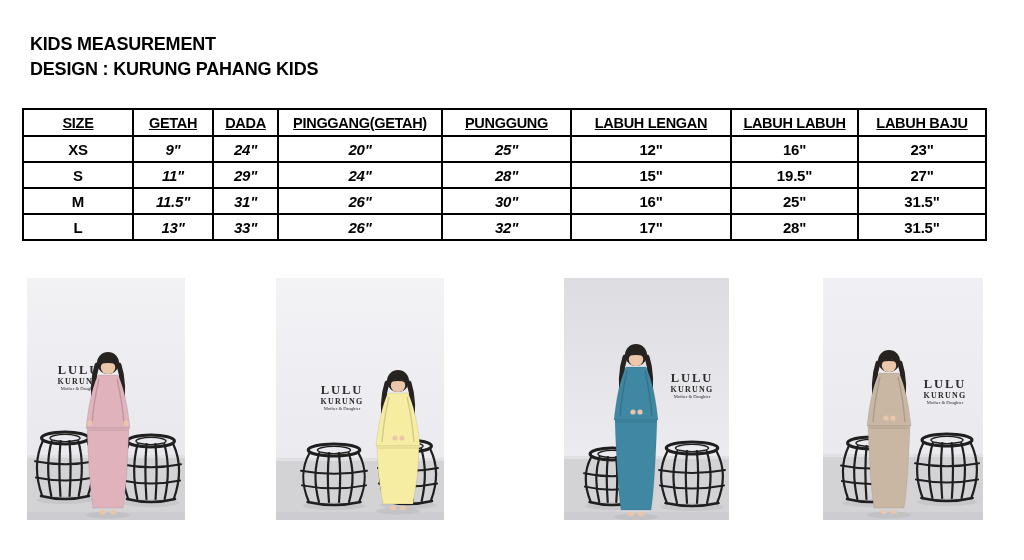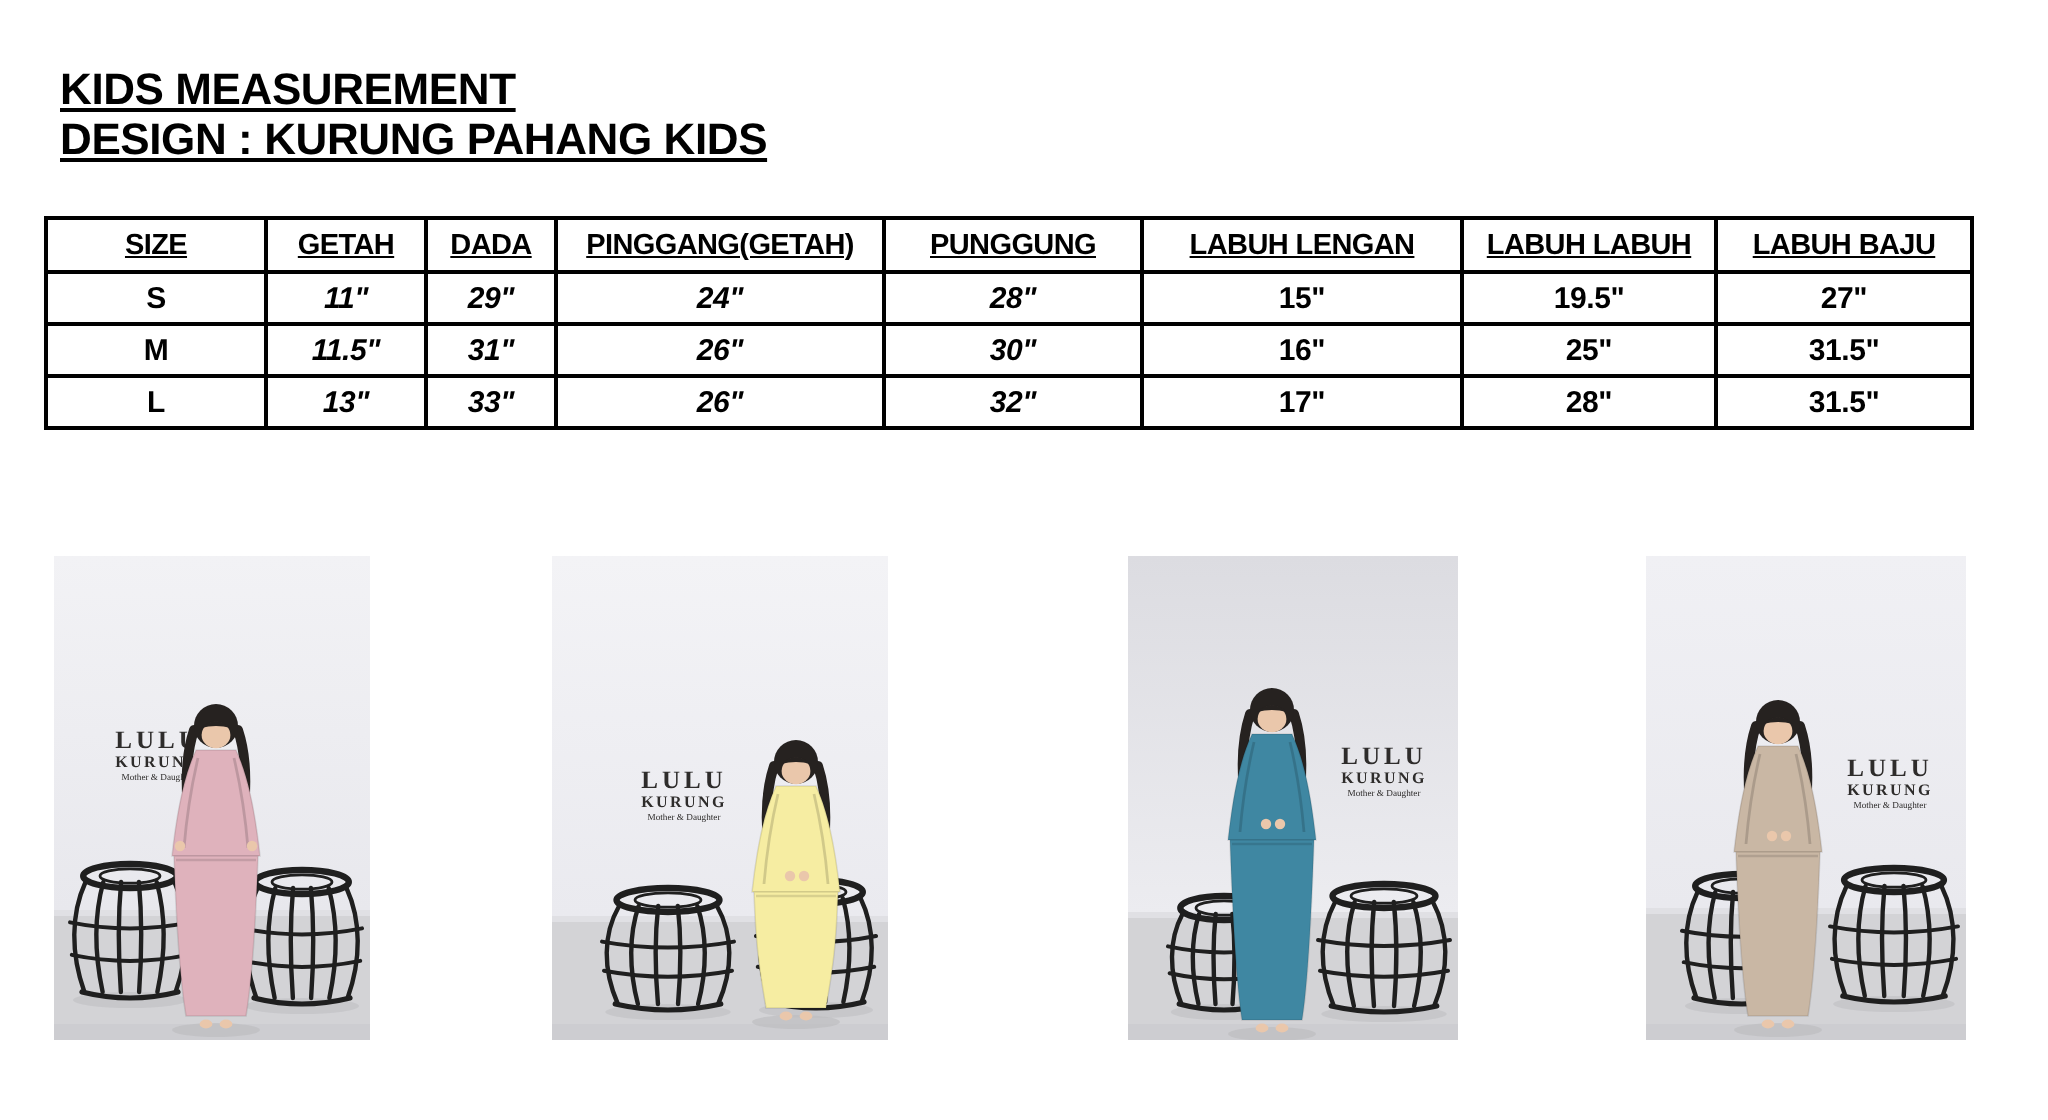--- a/index.html
+++ b/index.html
@@ -1,19 +1,19 @@
 <!DOCTYPE html>
 <html><head>
 <meta charset="utf-8">
 <style>
   html,body{margin:0;padding:0;background:#ffffff;}
   .page{position:relative;width:1024px;height:560px;background:#ffffff;overflow:hidden;
         font-family:"Liberation Sans",sans-serif;color:#000;}
   .titles{position:absolute;left:30px;top:32px;line-height:25px;}
-  .title-line{font-size:22px;font-weight:700;letter-spacing:-0.2px;color:#000;text-decoration:underline;}
+  .title-line{font-size:18px;font-weight:700;letter-spacing:-0.2px;color:#000;}
   table.size-chart{position:absolute;left:22px;top:108px;border-collapse:collapse;table-layout:fixed;
         font-family:"Liberation Sans",sans-serif;}
   table.size-chart th, table.size-chart td{
         border:2px solid #000;text-align:center;vertical-align:middle;padding:0 2px;
         white-space:nowrap;overflow:hidden;}
   table.size-chart th{height:25px;font-size:14.5px;font-weight:700;letter-spacing:-0.3px;text-decoration:underline;}
   table.size-chart td{height:24px;font-size:15px;font-weight:700;letter-spacing:-0.2px;}
   table.size-chart td.it{font-style:italic;}
   table.size-chart td.szcol{font-weight:700;}
   .photo{position:absolute;top:278px;height:242px;overflow:hidden;}
@@ -47,20 +47,30 @@
           <th>DADA</th>
           <th>PINGGANG(GETAH)</th>
           <th>PUNGGUNG</th>
           <th>LABUH LENGAN</th>
           <th>LABUH LABUH</th>
           <th>LABUH BAJU</th>
         </tr>
       </thead>
     <tbody id="size-chart-body">
         <tr>
+          <td class="szcol">XS</td>
+          <td class="it">9"</td>
+          <td class="it">24"</td>
+          <td class="it">20"</td>
+          <td class="it">25"</td>
+          <td class="up">12"</td>
+          <td class="up">16"</td>
+          <td class="up">23"</td>
+        </tr>
+        <tr>
           <td class="szcol">S</td>
           <td class="it">11"</td>
           <td class="it">29"</td>
           <td class="it">24"</td>
           <td class="it">28"</td>
           <td class="up">15"</td>
           <td class="up">19.5"</td>
           <td class="up">27"</td>
         </tr>
         <tr>

